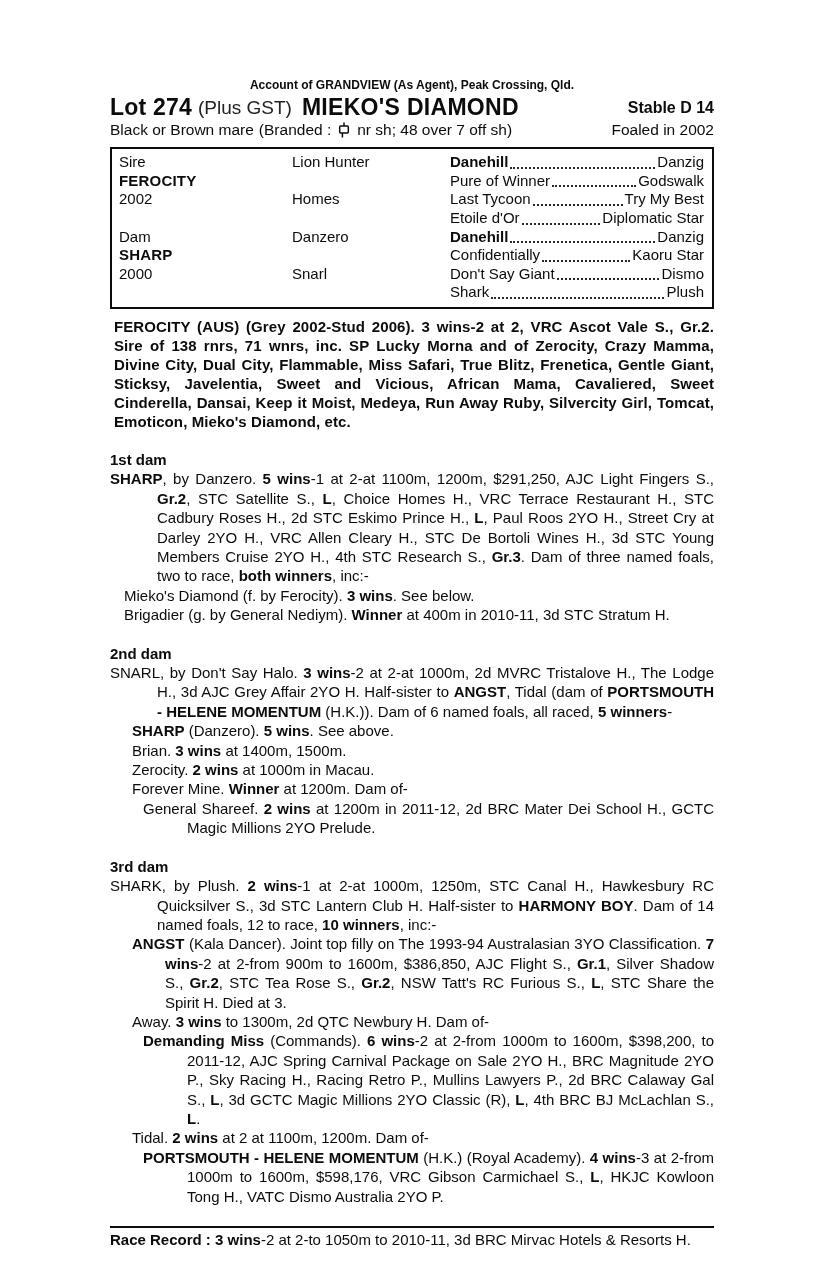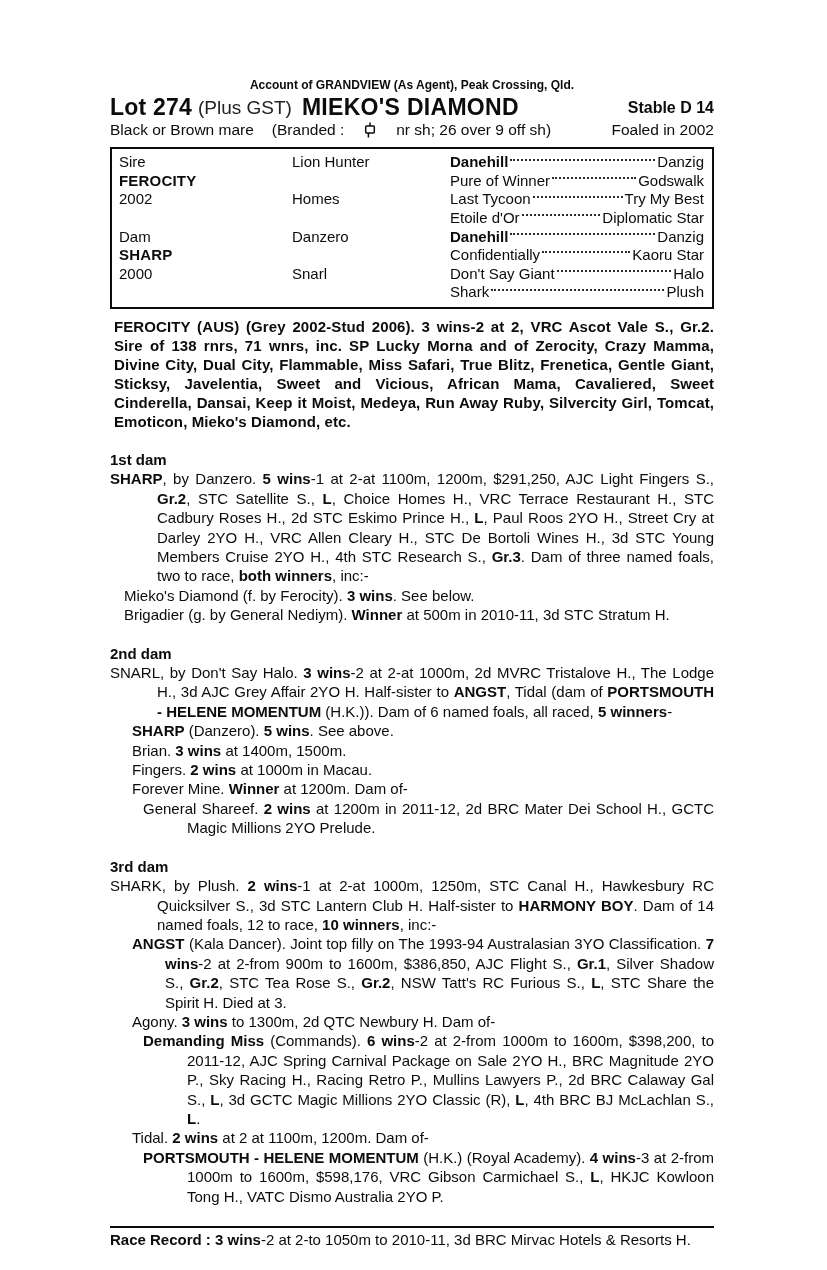--- a/index.html
+++ b/index.html
@@ -11,31 +11,31 @@
   }
   .page{width:604px;margin:0 0 0 110px;padding-top:76px;}
   
   .account{font-weight:bold;text-align:center;font-size:12px;margin-bottom:3px;}
   .lotline{display:flex;align-items:flex-start;margin-bottom:2px;}
   .lot-num{font-weight:bold;font-size:23px;letter-spacing:.2px;}
   .gst{font-size:19px;margin:0 10px 0 6px;color:#222;}
   .horse{font-weight:bold;font-size:23px;letter-spacing:.3px;}
   .stable{font-weight:bold;font-size:16px;margin-left:auto;}
   .descline{display:flex;align-items:baseline;font-size:15.5px;margin-bottom:7px;}
-  .desc-left{display:flex;align-items:flex-start;gap:18px;}
+  .desc-left{display:flex;align-items:flex-start;gap:5px;}
   .brand{position:relative;top:2px;margin:0 2px;}
   .foaled{margin-left:auto;}
   
   .pedbox{
     border:2.5px solid #0c0c0c;padding:4px 8px 5px 7px;margin-bottom:8px;
   }
   .pedgrid{display:grid;grid-template-columns:173px 158px 1fr;}
   .pedgrid > div{line-height:18.6px;white-space:nowrap;overflow:hidden;}
   .pc1b{font-weight:bold;letter-spacing:.2px;}
-  .ped-line{display:flex;align-items:center;}
+  .ped-line{display:flex;align-items:flex-end;}
   .leader{flex:1;min-width:8px;border-bottom:2px dotted #2a2a2a;position:relative;top:-3px;margin:0 2px;}
   
   .p{margin:0;text-align:justify;}
   .ps-sire{font-weight:bold;padding-left:4px;line-height:19px;letter-spacing:.1px;margin-bottom:0;}
   .ps-dam{padding-left:47px;text-indent:-47px;}
   .ps-foal{padding-left:47px;text-indent:-33px;}
   .ps-foal2{padding-left:55px;text-indent:-33px;}
   .ps-sub{padding-left:77px;text-indent:-44px;}
   .ps-rr{padding-left:33px;text-indent:-33px;}
   .section{margin-top:19px;}
@@ -60,21 +60,21 @@
 
   <div class="descline">
     <span class="desc-left">
       <span>Black or Brown mare</span>
       <span>(Branded :</span>
       <span class="brand">
         <svg width="12" height="16" viewBox="0 0 12 16">
           <path d="M6 0.5 V4 M2.6 4 h6.8 q0.9 0 0.9 0.9 v5.2 q0 0.9 -0.9 0.9 h-6.8 q-0.9 0 -0.9 -0.9 v-5.2 q0 -0.9 0.9 -0.9 z M4.4 11 V15.5" stroke="#0c0c0c" stroke-width="1.5" fill="none"></path>
         </svg>
       </span>
-      <span>nr sh; 26 over 9 off sh)</span>
+      <span>nr sh; 48 over 7 off sh)</span>
     </span>
     <span class="foaled">Foaled in 2002</span>
   </div>
 
   <div class="pedbox">
     <div class="pedgrid">
         <div>Sire</div>
         <div>Lion Hunter</div>
         <div class="ped-line">
           <b>Danehill</b>
@@ -114,57 +114,57 @@
         <div class="ped-line">
           <span>Confidentially</span>
           <span class="leader"></span>
           <span>Kaoru Star</span>
         </div>
         <div>2000</div>
         <div>Snarl</div>
         <div class="ped-line">
           <span>Don't Say Giant</span>
           <span class="leader"></span>
-          <span>Halo</span>
+          <span>Dismo</span>
         </div>
         <div></div>
         <div></div>
         <div class="ped-line">
           <span>Shark</span>
           <span class="leader"></span>
           <span>Plush</span>
         </div>
       </div>
   </div>
 
   <div class="sire-wrap">
     <p class="p ps-sire"><b>FEROCITY (AUS) (Grey 2002-Stud 2006). 3 wins-2 at 2, VRC Ascot Vale S., Gr.2. Sire of 138 rnrs, 71 wnrs, inc. SP Lucky Morna and of Zerocity, Crazy Mamma, Divine City, Dual City, Flammable, Miss Safari, True Blitz, Frenetica, Gentle Giant, Sticksy, Javelentia, Sweet and Vicious, African Mama, Cavaliered, Sweet Cinderella, Dansai, Keep it Moist, Medeya, Run Away Ruby, Silvercity Girl, Tomcat, Emoticon, Mieko's Diamond, etc.</b></p>
   </div>
 
   <div>
       <div class="section">
         <div class="section-head">1st dam</div>
         <p class="p ps-dam"><b>SHARP</b><span>, by Danzero. </span><b>5 wins</b><span>-1 at 2-at 1100m, 1200m, $291,250, AJC Light Fingers S., </span><b>Gr.2</b><span>, STC Satellite S., </span><b>L</b><span>, Choice Homes H., VRC Terrace Restaurant H., STC Cadbury Roses H., 2d STC Eskimo Prince H., </span><b>L</b><span>, Paul Roos 2YO H., Street Cry at Darley 2YO H., VRC Allen Cleary H., STC De Bortoli Wines H., 3d STC Young Members Cruise 2YO H., 4th STC Research S., </span><b>Gr.3</b><span>. Dam of three named foals, two to race, </span><b>both winners</b><span>, inc:-</span></p>
         <p class="p ps-foal"><span>Mieko's Diamond (f. by Ferocity). </span><b>3 wins</b><span>. See below.</span></p>
-        <p class="p ps-foal"><span>Brigadier (g. by General Nediym). </span><b>Winner</b><span> at 500m in 2010-11, 3d STC Stratum H.</span></p>
+        <p class="p ps-foal"><span>Brigadier (g. by General Nediym). </span><b>Winner</b><span> at 400m in 2010-11, 3d STC Stratum H.</span></p>
       </div>
       <div class="section">
         <div class="section-head">2nd dam</div>
         <p class="p ps-dam"><span>SNARL, by Don't Say Halo. </span><b>3 wins</b><span>-2 at 2-at 1000m, 2d MVRC Tristalove H., The Lodge H., 3d AJC Grey Affair 2YO H. Half-sister to </span><b>ANGST</b><span>, Tidal (dam of </span><b>PORTSMOUTH - HELENE MOMENTUM</b><span> (H.K.)). Dam of 6 named foals, all raced, </span><b>5 winners</b><span>-</span></p>
         <p class="p ps-foal2"><b>SHARP</b><span> (Danzero). </span><b>5 wins</b><span>. See above.</span></p>
         <p class="p ps-foal2"><span>Brian. </span><b>3 wins</b><span> at 1400m, 1500m.</span></p>
-        <p class="p ps-foal2"><span>Fingers. </span><b>2 wins</b><span> at 1000m in Macau.</span></p>
+        <p class="p ps-foal2"><span>Zerocity. </span><b>2 wins</b><span> at 1000m in Macau.</span></p>
         <p class="p ps-foal2"><span>Forever Mine. </span><b>Winner</b><span> at 1200m. Dam of-</span></p>
         <p class="p ps-sub"><span>General Shareef. </span><b>2 wins</b><span> at 1200m in 2011-12, 2d BRC Mater Dei School H., GCTC Magic Millions 2YO Prelude.</span></p>
       </div>
       <div class="section">
         <div class="section-head">3rd dam</div>
         <p class="p ps-dam"><span>SHARK, by Plush. </span><b>2 wins</b><span>-1 at 2-at 1000m, 1250m, STC Canal H., Hawkesbury RC Quicksilver S., 3d STC Lantern Club H. Half-sister to </span><b>HARMONY BOY</b><span>. Dam of 14 named foals, 12 to race, </span><b>10 winners</b><span>, inc:-</span></p>
         <p class="p ps-foal2"><b>ANGST</b><span> (Kala Dancer). Joint top filly on The 1993-94 Australasian 3YO Classification. </span><b>7 wins</b><span>-2 at 2-from 900m to 1600m, $386,850, AJC Flight S., </span><b>Gr.1</b><span>, Silver Shadow S., </span><b>Gr.2</b><span>, STC Tea Rose S., </span><b>Gr.2</b><span>, NSW Tatt's RC Furious S., </span><b>L</b><span>, STC Share the Spirit H. Died at 3.</span></p>
-        <p class="p ps-foal2"><span>Agony. </span><b>3 wins</b><span> to 1300m, 2d QTC Newbury H. Dam of-</span></p>
+        <p class="p ps-foal2"><span>Away. </span><b>3 wins</b><span> to 1300m, 2d QTC Newbury H. Dam of-</span></p>
         <p class="p ps-sub"><b>Demanding Miss</b><span> (Commands). </span><b>6 wins</b><span>-2 at 2-from 1000m to 1600m, $398,200, to 2011-12, AJC Spring Carnival Package on Sale 2YO H., BRC Magnitude 2YO P., Sky Racing H., Racing Retro P., Mullins Lawyers P., 2d BRC Calaway Gal S., </span><b>L</b><span>, 3d GCTC Magic Millions 2YO Classic (R), </span><b>L</b><span>, 4th BRC BJ McLachlan S., </span><b>L</b><span>.</span></p>
         <p class="p ps-foal2"><span>Tidal. </span><b>2 wins</b><span> at 2 at 1100m, 1200m. Dam of-</span></p>
         <p class="p ps-sub"><b>PORTSMOUTH - HELENE MOMENTUM</b><span> (H.K.) (Royal Academy). </span><b>4 wins</b><span>-3 at 2-from 1000m to 1600m, $598,176, VRC Gibson Carmichael S., </span><b>L</b><span>, HKJC Kowloon Tong H., VATC Dismo Australia 2YO P.</span></p>
       </div>
     </div>
 
   <hr class="rr-rule">
   <p class="p ps-rr"><b>Race Record : 3 wins</b><span>-2 at 2-to 1050m to 2010-11, 3d BRC Mirvac Hotels &amp; Resorts H.</span></p>
 
 </div>

